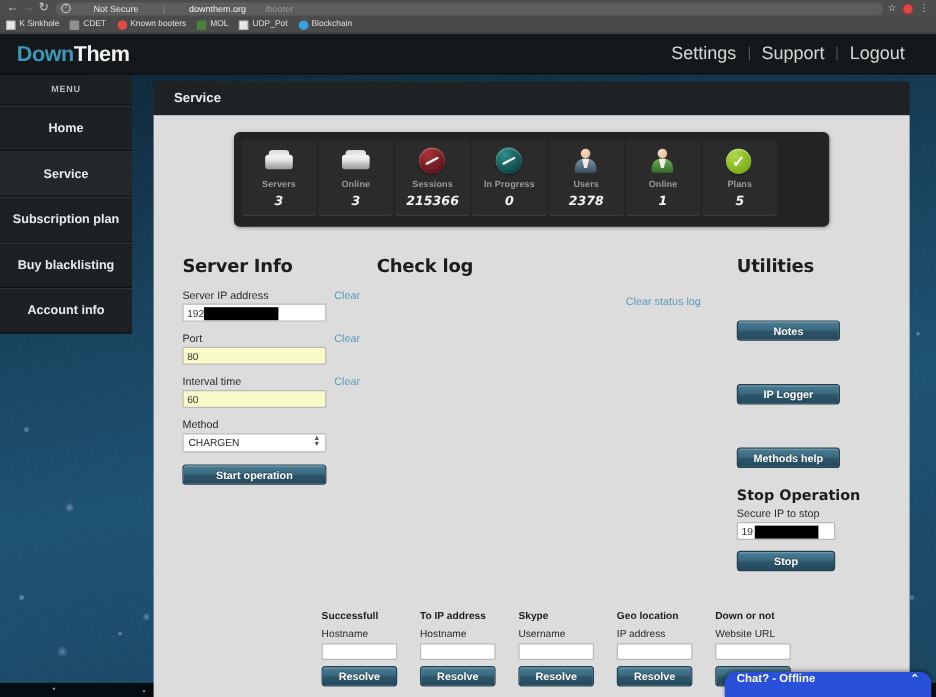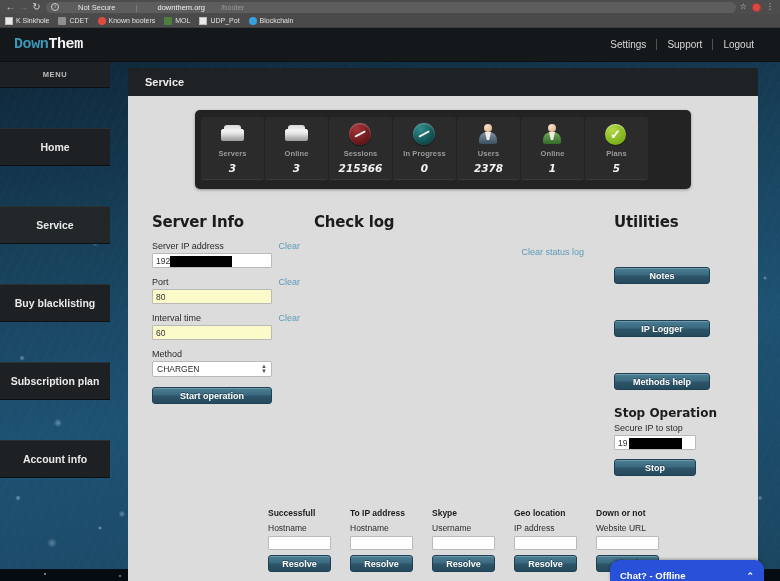--- a/index.html
+++ b/index.html
@@ -167,33 +167,33 @@
   
   #site-header {
     position: absolute; top: 0; left: 0;
     width: 780px; height: 34px;
     background: #14181a;
     display: flex; align-items: center;
     border-bottom: 1px solid #0c1012;
     z-index: 10;
   }
   #logo {
-    font-size: 15px;
+    font-size: 18px;
     font-weight: bold;
     margin-left: 14px;
     letter-spacing: -0.4px;
     line-height: 1;
-    font-family: Liberation Mono, monospace;
+    font-family: Liberation Sans, sans-serif;
   }
   #logo .down { color: #3f97b8; }
   #logo .them { color: #f2f2f2; }
   #header-nav {
     margin-left: auto; margin-right: 16px;
     display: flex; align-items: center;
-    font-size: 10px;
+    font-size: 15px;
   }
   #header-nav a {
     color: #d8d8d8; text-decoration: none;
     padding: 0 10px;
   }
   #header-nav .divider {
     width: 1px; height: 11px; background: #4d5558;
   }
 
   
@@ -217,21 +217,20 @@
     height: 34px;
     background: #1d2124;
     color: #eaeaea;
     font-size: 10.5px;
     font-weight: bold;
     display: flex; align-items: center; justify-content: center;
     border-bottom: 1px solid #0d1012;
     border-top: 1px solid #2b3034;
     text-align: center;
     padding: 18px 4px;
-    margin-top: 40px;
   }
   .menu-item.active { background: #22272a; }
 
   
   #content-wrap {
     position: absolute;
     top: 40px; left: 128px;
     width: 630px;
     z-index: 8;
   }
@@ -404,21 +403,21 @@
     border-radius: 2px;
     padding: 8px 9px;
     color: #f0f0f0;
     font-size: 8px;
     line-height: 12px;
     overflow: hidden;
   }
   #status-log .blank { height: 6px; }
 
   
-  .util-btn { width: 96px; margin-bottom: 4px; margin-top: 36px; }
+  .util-btn { width: 86px; margin-bottom: 4px; margin-top: 36px; }
   #stop-op-head {
     font-size: 12px; font-weight: bold; color: #1c1c1c;
     margin: 16px 0 3px 0; font-family: "DejaVu Sans", sans-serif;
   }
   .util-label { font-size: 9px; color: #2a2a2a; margin-bottom: 2px; }
   #stop-ip-inp { width: 82px; }
   #stop-ip-inp .redact { left: 14px; width: 53px; }
   #stop-btn { width: 82px; margin-top: 5px; }
 
   
@@ -432,25 +431,25 @@
   .tool-inp {
     width: 63px; height: 14px;
     border: 1px solid #b9b9b9; background: #fff;
     border-radius: 1px; margin-bottom: 5px;
   }
   .tool-btn { width: 63px; }
 
   
   #chat-bar {
     position: absolute;
-    right: 16px; bottom: 0;
-    width: 154px; height: 21px;
+    right: 4px; bottom: 0;
+    width: 172px; height: 21px;
     background: #2850d8;
     border-radius: 9px 9px 0 0;
-    display: flex; align-items: flex-end;
+    display: flex; align-items: flex-start;
     padding: 0 10px;
     color: #fff; font-size: 9.5px; font-weight: bold;
     z-index: 40;
     box-shadow: 0 -1px 3px rgba(0,0,0,0.3);
   }
   #chat-caret { margin-left: auto; font-size: 9px; }
 </style>
 </head>
 <body>
 
@@ -522,24 +521,24 @@
   <div id="sidebar">
     <div class="menu-head">MENU</div>
 
   <div class="menu-item">
         <span>Home</span>
       </div>
       <div class="menu-item active">
         <span>Service</span>
       </div>
       <div class="menu-item">
+        <span>Subscription plan</span>
+      </div>
+      <div class="menu-item">
         <span>Buy blacklisting</span>
-      </div>
-      <div class="menu-item">
-        <span>Subscription plan</span>
       </div>
       <div class="menu-item">
         <span>Account info</span>
       </div>
     </div>
 
   <div id="content-wrap">
     <div id="content-titlebar">Service</div>
     <div id="content-body">
 

